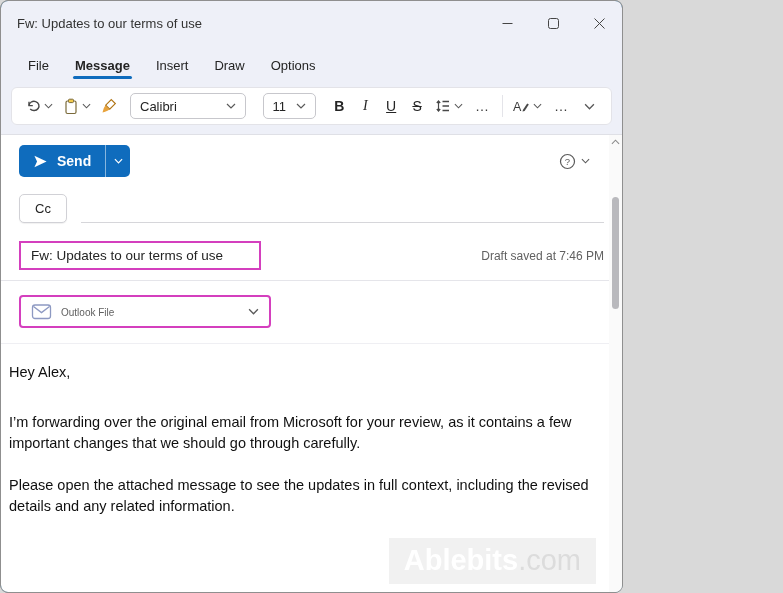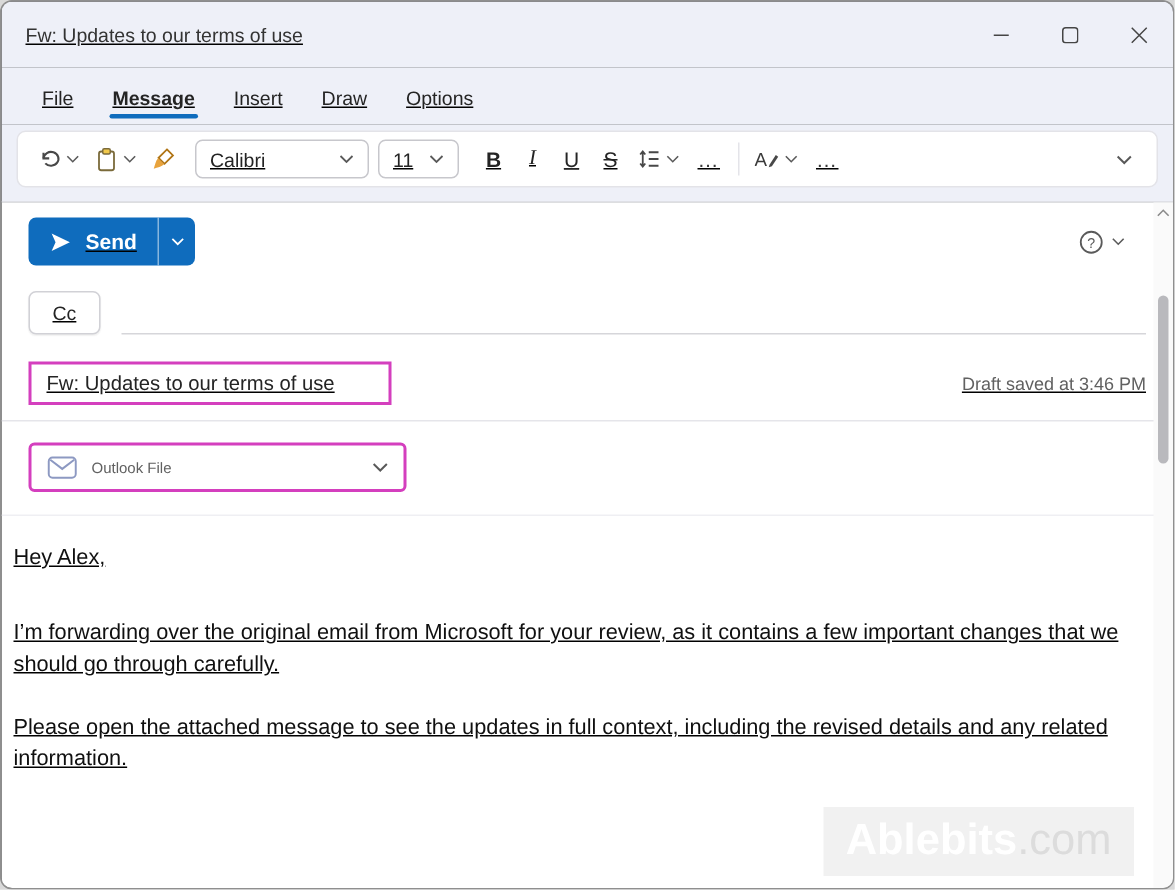--- a/index.html
+++ b/index.html
@@ -1,18 +1,18 @@
 <!DOCTYPE html>
 <html><head>
 <meta charset="utf-8">
 <style>
   * { margin:0; padding:0; box-sizing:border-box; }
   html,body { background:#d9d9d9; font-family:"Liberation Sans", sans-serif; }
-  .window { position:relative; width:783px; height:593px; background:#404040;
-            border:1px solid #8f8f8f; border-radius:8px; overflow:hidden;text-decoration:underline; }
+  .window { position:relative; width:623px; height:593px; background:#0c4a6e;
+            border:1px solid #8f8f8f; border-radius:8px; overflow:hidden; }
 
   
   .titlebar { height:44px; background:#eef0f8; display:flex; align-items:center; }
   .window-title { padding-left:16px; font-size:13px; color:#333; }
   .win-controls { margin-left:auto; display:flex; height:100%; }
   .win-btn { width:46px; height:100%; display:flex; align-items:center; justify-content:center; color:#454545; }
 
   
   .menubar { height:38px; background:#eef0f8; display:flex; align-items:flex-end; padding:0 14px; }
   .menu-tab { padding:8px 13px 10px; font-size:13px; color:#242424; position:relative; cursor:default; }
@@ -21,21 +21,21 @@
                             border-radius:2px; background:#0f6cbd; }
 
   
   .toolbar-row { background:#eef0f8; padding:4px 10px 9px; border-bottom:1px solid #dfe0e6; }
   .toolbar { background:#fff; border:1px solid #e3e3e8; border-radius:6px; height:38px;
              display:flex; align-items:center; padding:0 8px; }
   .tb-btn { display:flex; align-items:center; gap:3px; padding:4px 5px; border-radius:4px; color:#3b3b3b; }
   .tb-sep { width:1px; height:22px; background:#e4e4e9; margin:0 5px; }
   .select { display:flex; align-items:center; justify-content:space-between; border:1px solid #c7c7cc;
             border-radius:5px; height:26px; padding:0 9px; font-size:13px; color:#242424; background:#fff; }
-  .font-select { width:116px; margin:0 6px 0 8px;align-items:center; }
+  .font-select { width:116px; margin:0 17px 0 8px;align-items:center; }
   .size-select { width:54px; margin-right:10px; }
   .fmt { font-size:14px; width:26px; height:26px; display:flex; align-items:center; justify-content:center;
          border-radius:4px; color:#242424; }
   .fmt.bold { font-weight:800; }
   .fmt.italic { font-style:italic; font-family:"Liberation Serif", serif; }
   .fmt.underline { text-decoration:underline; }
   .fmt.strike { text-decoration:line-through; }
   .ellipsis { font-size:14px; letter-spacing:1px; padding:0 7px; color:#3b3b3b; }
   .ribbon-collapse { margin-left:auto; padding:4px 8px; }
 
@@ -267,21 +267,21 @@
 
     <div class="cc-row">
       <div class="cc-btn">Cc</div>
       <div class="recipients"></div>
     </div>
 
     <div class="subject-row">
       <div class="subject-box">
         <span>Fw: Updates to our terms of use</span>
       </div>
-      <div class="draft-status">Draft saved at 3:46 PM</div>
+      <div class="draft-status">Draft saved at 7:46 PM</div>
     </div>
 
     <div class="attach-row">
       <div class="attach-card">
         <span>
           <svg width="21" height="19" viewBox="0 0 21 19">
               <rect x="1.5" y="3" width="18" height="13.5" rx="2.5" fill="#ffffff" stroke="#8d99c2" stroke-width="1.3"></rect>
               <path d="M2.5 4.5 L10.5 10.6 L18.5 4.5" fill="none" stroke="#8d99c2" stroke-width="1.3"></path>
             </svg>
         </span>

